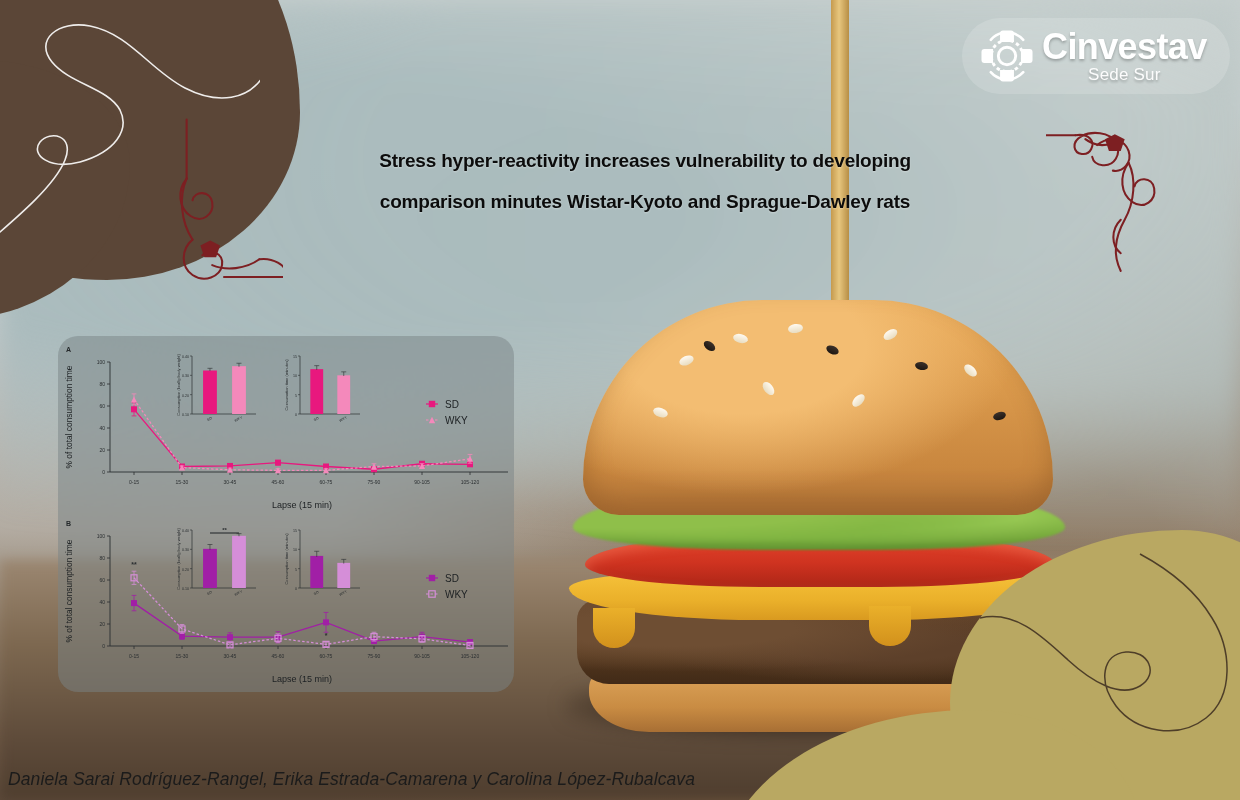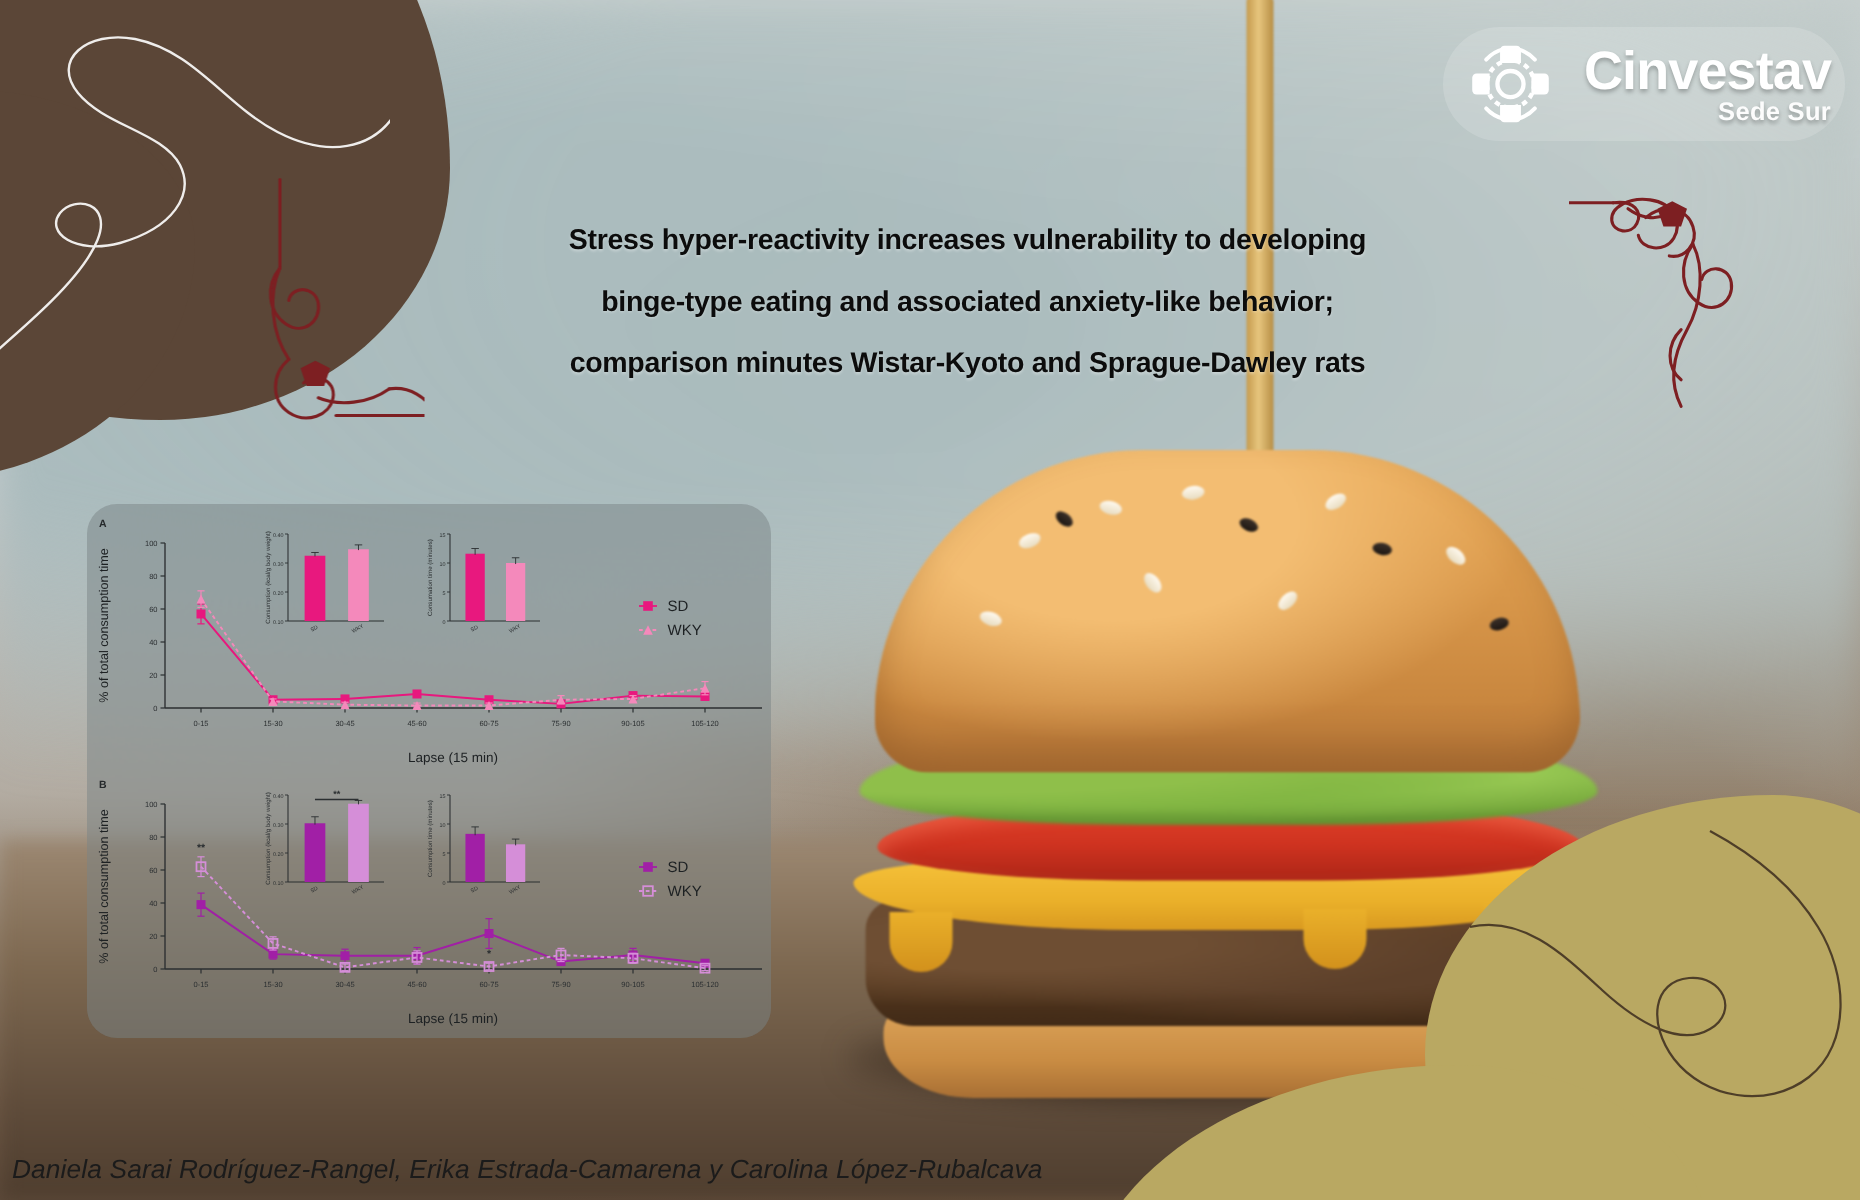--- a/index.html
+++ b/index.html
@@ -137,28 +137,28 @@
   .orn-bl{ left:165px; top:118px; width:118px; height:195px; }
 
   
   .logo-pill{
     position:absolute; right:10px; top:18px;
     width:268px; height:76px; border-radius:38px;
     background:rgba(255,255,255,.16);
     display:flex; align-items:center; padding-left:16px;
   }
   .logo-mark{ width:58px; height:58px; flex:0 0 58px; }
-  .logo-text{ margin-left:20px; line-height:1; }
+  .logo-text{ margin-left:6px; line-height:1; }
   .logo-name{
     font-size:36px; font-weight:bold; color:#fff; letter-spacing:-.6px;
     text-shadow:0 2px 3px rgba(0,0,0,.25);
   }
   .logo-sub{
-    font-size:17px; font-weight:bold; color:#fff; letter-spacing:.2px;
-    text-align:right; margin-top:1px; opacity:.95;
+    font-size:17px; font-weight:normal; color:#fff; letter-spacing:.2px;
+    text-align:center; margin-top:1px; opacity:.95;
     text-shadow:0 2px 3px rgba(0,0,0,.3);
   }
 
   
   .figure-card{
     position:absolute; left:58px; top:336px; width:456px; height:356px;
     background:rgba(122,131,133,.50);
     border-radius:20px;
     backdrop-filter:blur(1px);
   }
@@ -248,21 +248,20 @@
       </g>
     </svg>
     <div class="logo-text">
       <div class="logo-name">Cinvestav</div>
       <div class="logo-sub">Sede Sur</div>
     </div>
   </div>
 
   <div class="title-wrap">
     <div class="title-line">Stress hyper-reactivity increases vulnerability to developing</div>
-    <div class="title-line">binge-type eating and associated anxiety-like behavior;</div>
     <div class="title-line">comparison minutes Wistar-Kyoto and Sprague-Dawley rats</div>
   </div>
 
   <svg class="ornament orn-tr" viewBox="0 0 120 190">
     <g fill="none" stroke="#7d1f22" stroke-width="2.1" stroke-linecap="round">
       <path d="M-60 22 H 30"></path>
       <path d="M30 22 c 14 -2 20 6 16 14 c -4 8 -16 6 -17 -2 c -1 -9 12 -16 26 -14
                c 16 2 22 16 16 26 c -6 10 -22 8 -24 -2"></path>
       <path d="M52 32 c 12 -10 28 -6 32 6 c 4 12 -6 22 -16 20"></path>
       <path d="M84 50 c 8 16 6 40 -4 58 c -10 18 -12 36 -4 52"></path>

